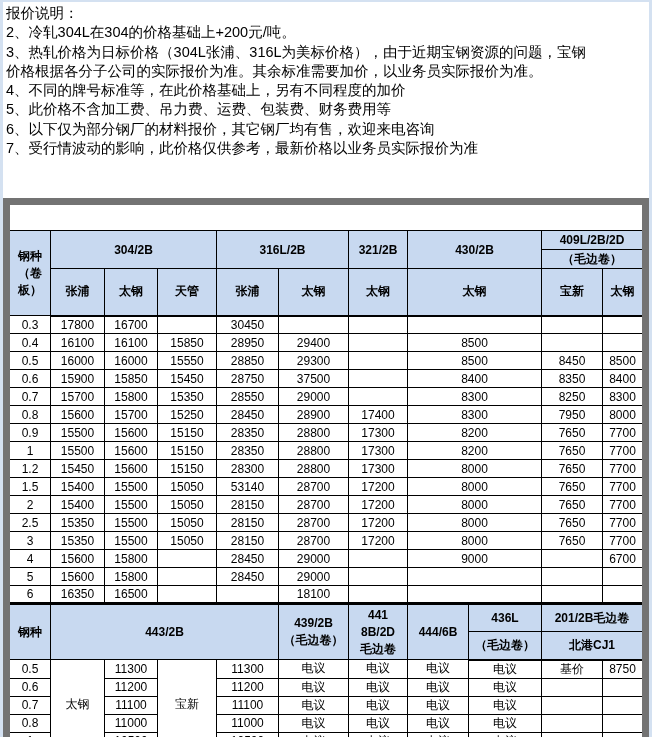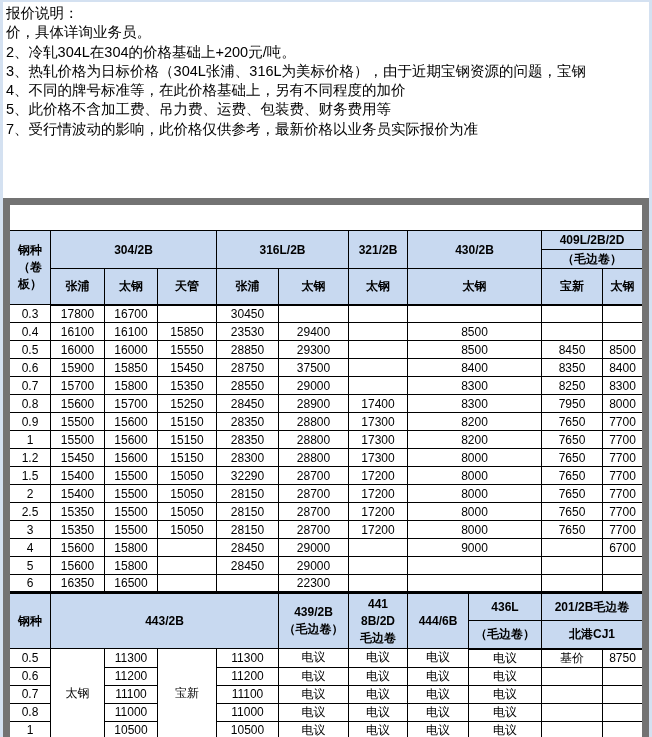--- a/index.html
+++ b/index.html
@@ -45,41 +45,42 @@
     background: #4c85c8;
     color: #ffffff;
     font-weight: bold;
     font-size: 16px;
     height: 29px;
     letter-spacing: 2px;
   }
   table.price td.hdr { background: #c8d9f0; font-weight: bold; }
   tr.grade-row td { height: 19px; }
   tr.sub-row td { height: 19px; }
-  tr.mill-row td { height: 36px; border-bottom: 2px solid #000; }
+  tr.mill-row td { height: 47px; border-bottom: 2px solid #000; }
   tbody.rows-top td { height: 18px; }
   tr.sec2-top td { border-top: 3px solid #000; }
   tr.sec2-top td.hdr { height: 28px; }
   tr.sec2-sub td.hdr { height: 28px; border-bottom: 2px solid #000; }
   tbody.rows-bottom td { height: 17px; }
   .ul { }
   .hdr .ln { line-height: 17px; }
 </style>
 </head>
 <body>
 
 <div class="page">
 
   <div class="notes">
     <div>报价说明：</div>
-    <div>价，具体详询业务员。</div>
     <div>2、冷轧304L在304的价格基础上+200元/吨。</div>
     <div>3、热轧价格为日标价格（304L张浦、316L为美标价格），由于近期宝钢资源的问题，宝钢</div>
+    <div>价格根据各分子公司的实际报价为准。其余标准需要加价，以业务员实际报价为准。</div>
     <div>4、不同的牌号标准等，在此价格基础上，另有不同程度的加价</div>
     <div>5、此价格不含加工费、吊力费、运费、包装费、财务费用等</div>
+    <div>6、以下仅为部分钢厂的材料报价，其它钢厂均有售，欢迎来电咨询</div>
     <div>7、受行情波动的影响，此价格仅供参考，最新价格以业务员实际报价为准</div>
   </div>
 
   <table class="price">
     <colgroup>
       <col style="width:44px">
         <col style="width:54px">
         <col style="width:53px">
         <col style="width:59px">
       <col style="width:62px">
@@ -133,21 +134,21 @@
           <td></td>
           <td colspan="2"></td>
           <td></td>
           <td></td>
         </tr>
         <tr>
           <td>0.4</td>
           <td>16100</td>
           <td>16100</td>
           <td>15850</td>
-          <td>23530</td>
+          <td>28950</td>
           <td>29400</td>
           <td></td>
           <td colspan="2">8500</td>
           <td></td>
           <td></td>
         </tr>
         <tr>
           <td>0.5</td>
           <td>16000</td>
           <td>16000</td>
@@ -229,21 +230,21 @@
           <td>17300</td>
           <td colspan="2">8000</td>
           <td>7650</td>
           <td>7700</td>
         </tr>
         <tr>
           <td>1.5</td>
           <td>15400</td>
           <td>15500</td>
           <td>15050</td>
-          <td>32290</td>
+          <td>53140</td>
           <td>28700</td>
           <td>17200</td>
           <td colspan="2">8000</td>
           <td>7650</td>
           <td>7700</td>
         </tr>
         <tr>
           <td>2</td>
           <td>15400</td>
           <td>15500</td>
@@ -302,21 +303,21 @@
           <td colspan="2"></td>
           <td></td>
           <td></td>
         </tr>
         <tr>
           <td>6</td>
           <td>16350</td>
           <td>16500</td>
           <td></td>
           <td></td>
-          <td>22300</td>
+          <td>18100</td>
           <td></td>
           <td colspan="2"></td>
           <td></td>
           <td></td>
         </tr>
       </tbody>
 
     <tbody>
       <tr class="sec2-top">
         <td class="hdr" rowspan="2">钢种</td>

